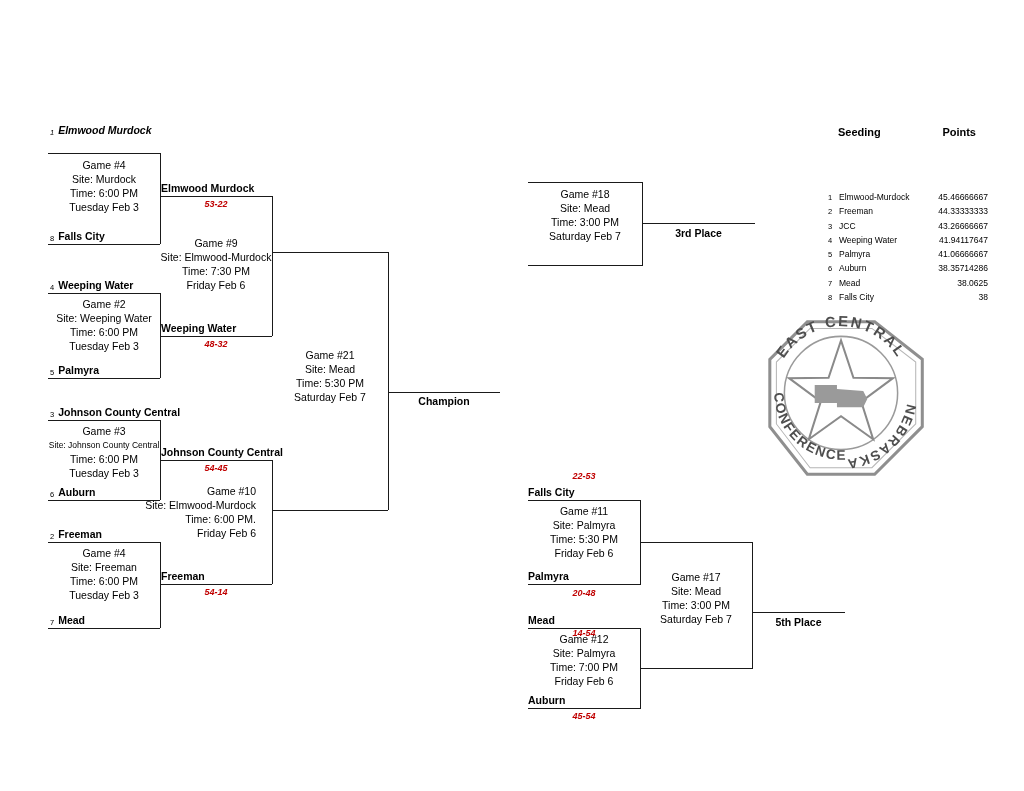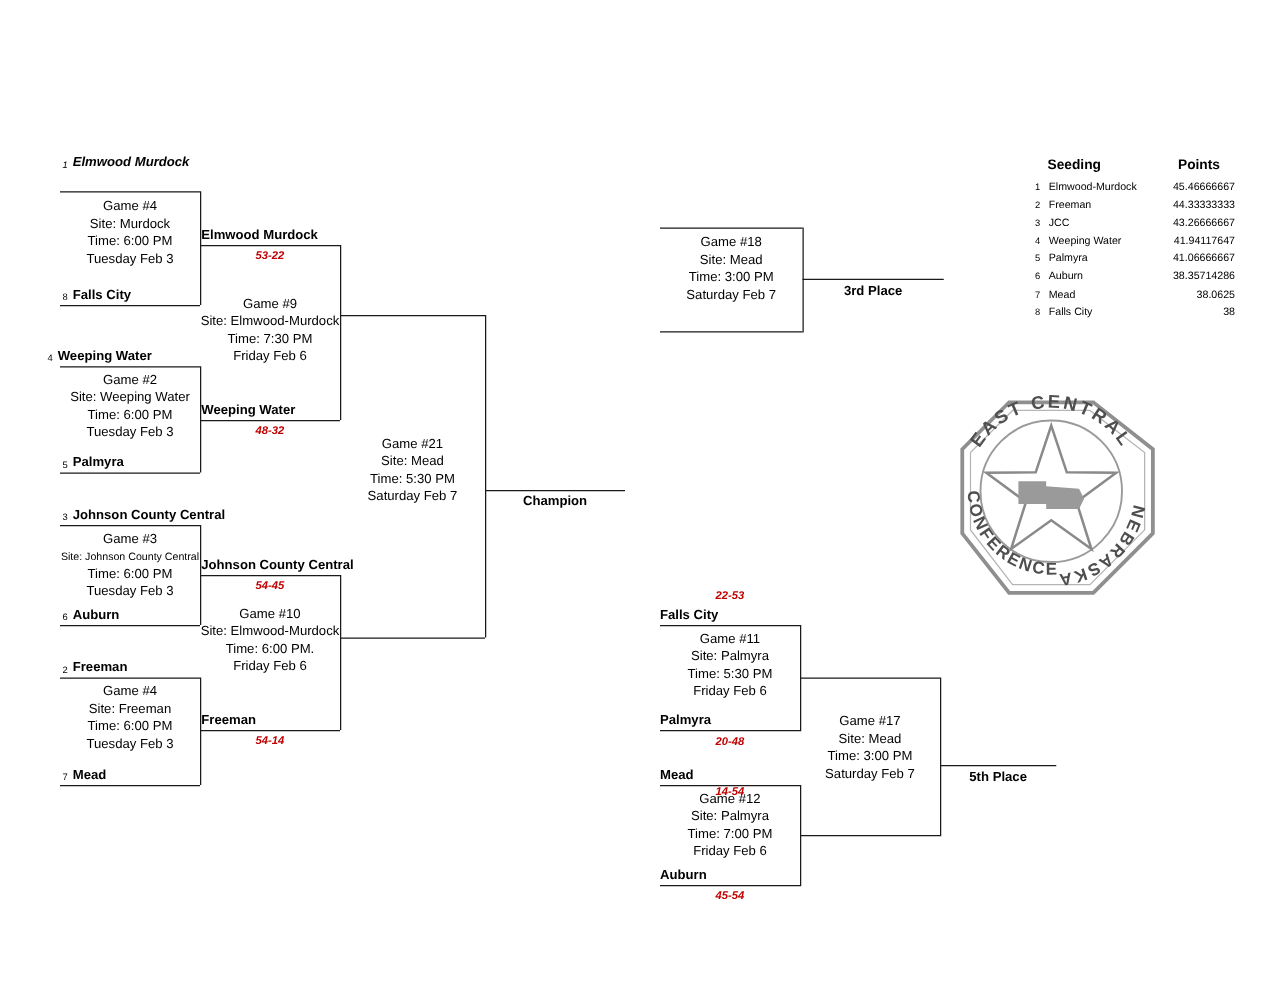--- a/index.html
+++ b/index.html
@@ -25,21 +25,21 @@
            font-weight:bold; font-style:italic; line-height:11px; }
 
   .plabel { position:absolute; text-align:center; font-weight:bold; font-size:10.5px; }
 
   .seedtbl { position:absolute; left:828px; top:126px; width:160px; }
   .seedtbl .hdr { display:flex; font-weight:bold; font-size:11px; height:18px; }
   .seedtbl .hdr .h1 { margin-left:10px; }
   .seedtbl .hdr .h2 { margin-left:auto; margin-right:12px; }
   .seedtbl .row { display:flex; align-items:baseline; font-size:8.5px; height:14.3px; }
   .seedtbl .row .num { width:7px; font-size:7.5px; }
-  .seedtbl .row .nm { margin-left:4px; }
+  .seedtbl .row .nm { margin-left:4px;margin-top:48px; }
   .seedtbl .row .pts { margin-left:auto;text-align:right; }
 
   .logo { position:absolute; left:750px; top:302px; }
   .logo text { font-family:"Liberation Sans", sans-serif; font-weight:bold; fill:#4e4e4e; }
 </style>
 </head>
 <body>
 
 <div class="page">
 
@@ -53,21 +53,21 @@
     <div>Site: Murdock</div>
     <div>Time: 6:00 PM</div>
     <div>Tuesday Feb 3</div>
   </div>
   <div class="team" style="left:50px;top:230px;">
     <span class="seed">8</span><span>Falls City</span>
   </div>
   <div class="hl" style="left:48px;top:244px;width:112px;"></div>
   <div class="vl" style="left:160px;top:153px;height:91px;"></div>
 
-  <div class="team" style="left:38px;top:279px;text-align:right;">
+  <div class="team" style="left:50px;top:279px;text-align:right;">
     <span class="seed">4</span><span>Weeping Water</span>
   </div>
   <div class="hl" style="left:48px;top:293px;width:112px;"></div>
   <div class="info" style="left:48px;top:297px;width:112px;">
     <div>Game #2</div>
     <div>Site: Weeping Water</div>
     <div>Time: 6:00 PM</div>
     <div>Tuesday Feb 3</div>
   </div>
   <div class="team" style="left:50px;top:364px;">
@@ -119,21 +119,21 @@
   </div>
   <div class="team" style="left:161px;top:322px;">Weeping Water</div>
   <div class="hl" style="left:160px;top:336px;width:112px;"></div>
   <div class="score" style="left:160px;top:339px;width:112px;">48-32</div>
   <div class="vl" style="left:272px;top:196px;height:140px;"></div>
   <div class="hl" style="left:272px;top:252px;width:116px;"></div>
 
   <div class="team" style="left:161px;top:446px;">Johnson County Central</div>
   <div class="hl" style="left:160px;top:460px;width:112px;"></div>
   <div class="score" style="left:160px;top:463px;width:112px;">54-45</div>
-  <div class="info" style="left:160px;top:484px;width:112px;">
+  <div class="info" style="left:144px;top:484px;width:112px;text-align:right;">
     <div>Game #10</div>
     <div>Site: Elmwood-Murdock</div>
     <div>Time: 6:00 PM.</div>
     <div>Friday Feb 6</div>
   </div>
   <div class="team" style="left:161px;top:570px;">Freeman</div>
   <div class="hl" style="left:160px;top:584px;width:112px;"></div>
   <div class="score" style="left:160px;top:587px;width:112px;">54-14</div>
   <div class="vl" style="left:272px;top:460px;height:124px;"></div>
   <div class="hl" style="left:272px;top:510px;width:116px;"></div>

